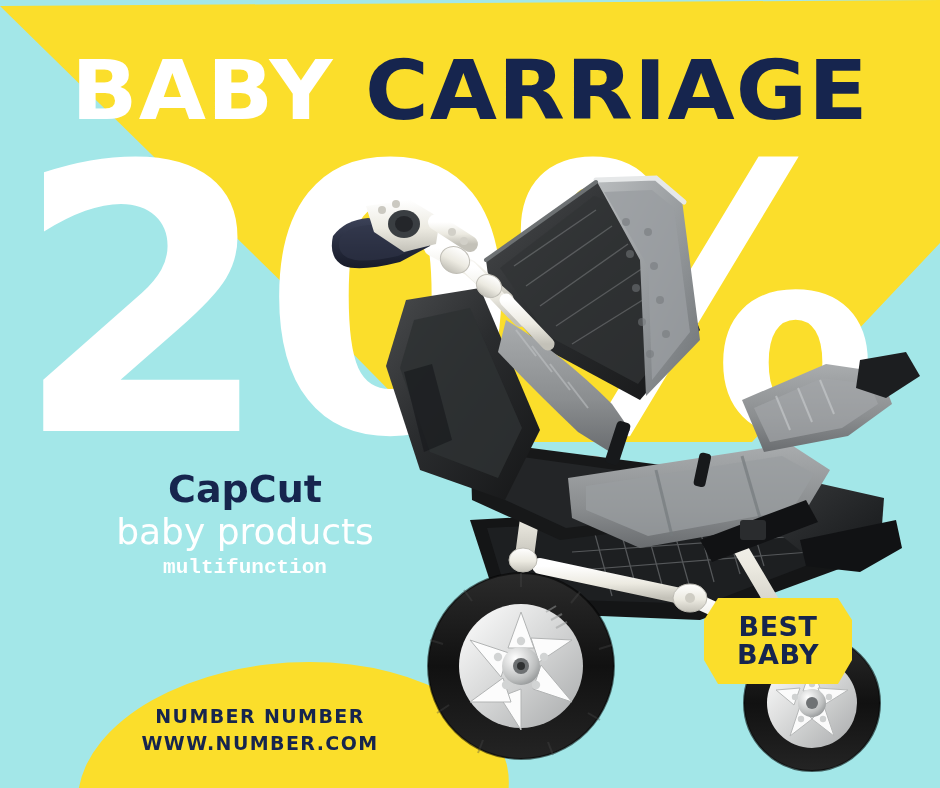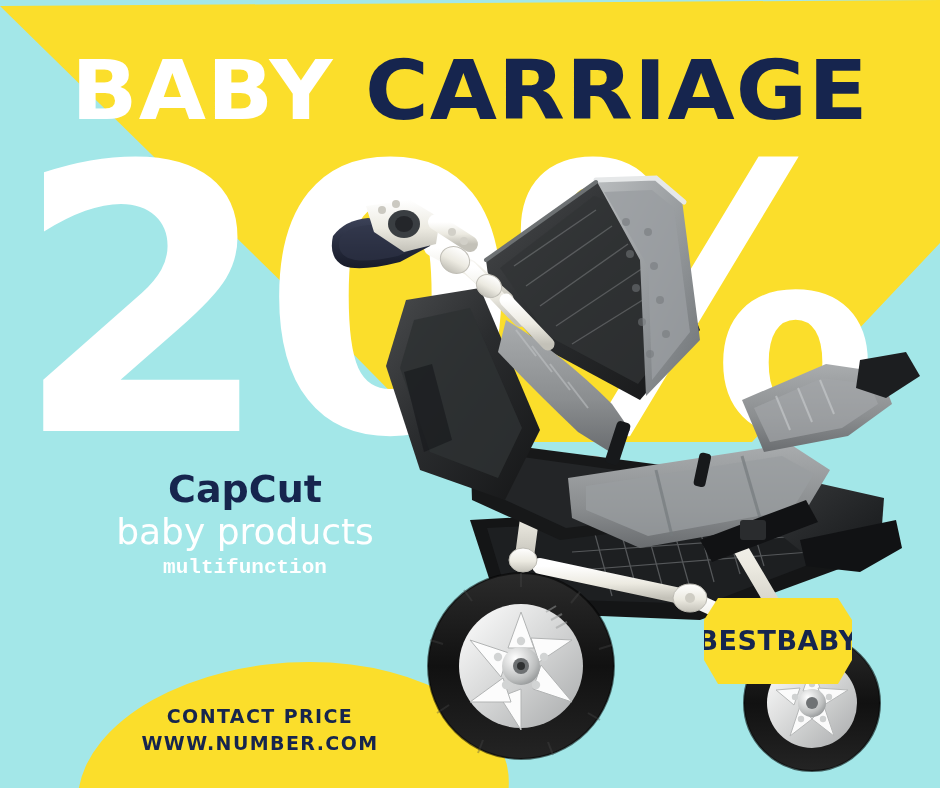--- a/index.html
+++ b/index.html
@@ -95,21 +95,21 @@
   .contact div{font-size:19px;line-height:1.42;}
 
   
   .badge{
     position:absolute;
     left:704px;top:598px;
     width:148px;height:86px;
     background:#FBDE2B;
     clip-path:polygon(14px 0, 134px 0, 148px 22px, 148px 62px, 134px 86px, 14px 86px, 0 62px, 0 22px);
     z-index:9;
-    display:flex;flex-direction:row;
+    display:flex;flex-direction:column;
     align-items:center;justify-content:center;
     font-family:"DejaVu Sans", sans-serif;
   }
   .badge span{
     color:#16254E;font-weight:bold;font-size:27px;line-height:1.04;
     letter-spacing:0.5px;
   }
 
   
   .stroller{position:absolute;left:0;top:0;width:940px;height:788px;z-index:5;pointer-events:none;}
@@ -380,17 +380,17 @@
     <div class="copy-line2">baby products</div>
     <div class="copy-line3">multifunction</div>
   </div>
 
   <div class="badge">
     <span>BEST</span>
     <span>BABY</span>
   </div>
 
   <div class="contact">
-    <div>CONTACT PRICE</div>
+    <div>NUMBER NUMBER</div>
     <div>WWW.NUMBER.COM</div>
   </div>
 
 </div>
 
 </body></html>

